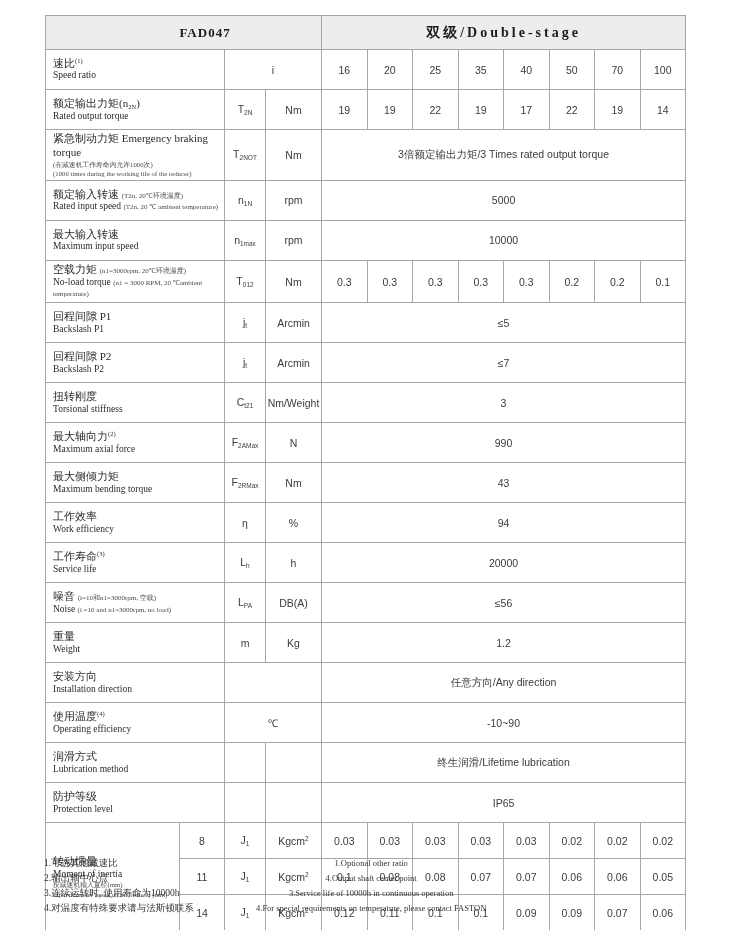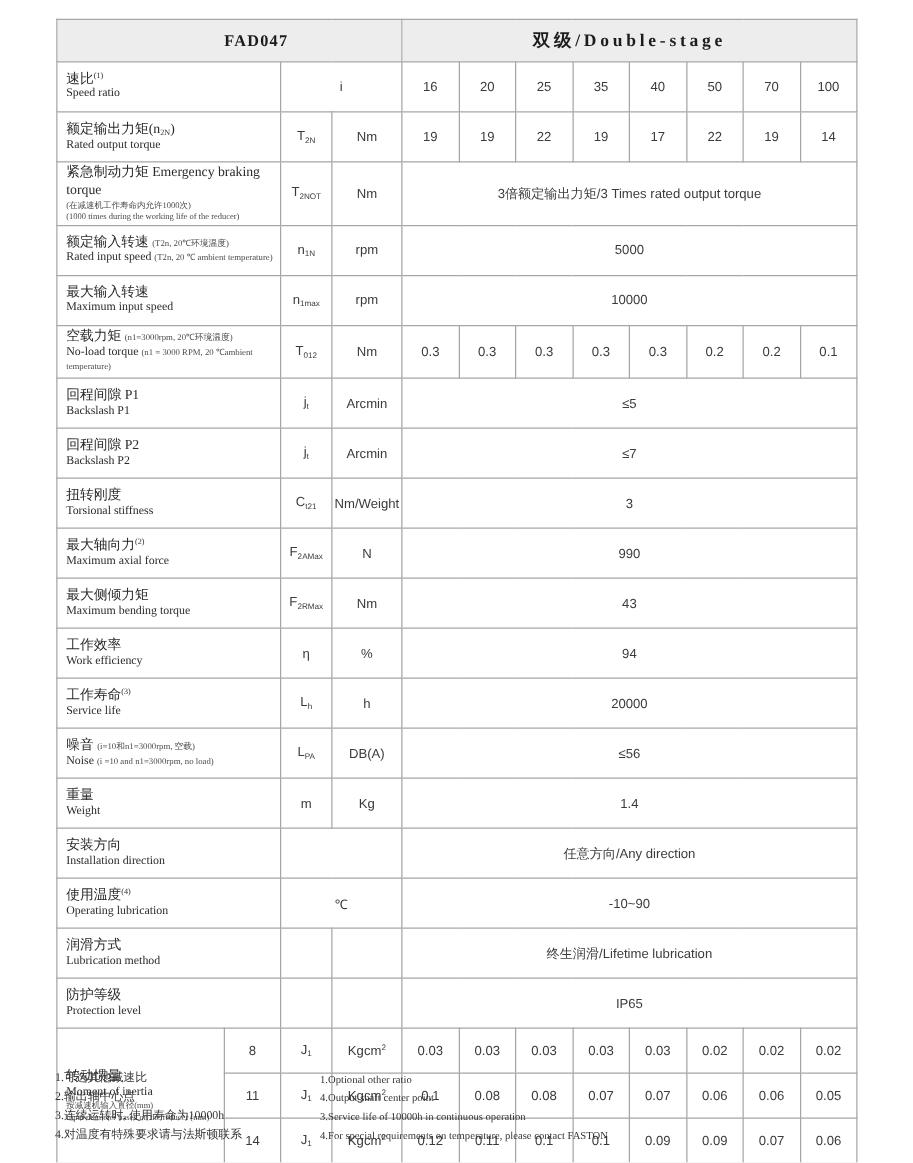--- a/index.html
+++ b/index.html
@@ -17,21 +17,21 @@
   .zh{font-family:"Liberation Serif",serif;font-size:11px;color:#2a2a2a;}
   .en{font-family:"Liberation Serif",serif;font-size:9.5px;color:#2a2a2a;}
   .note{font-family:"Liberation Serif",serif;font-size:6.8px;color:#4a4a4a;line-height:1.35;}
   .sm{font-size:7px;color:#4a4a4a;}
   td.sym,td.unit,td.val{font-family:"Liberation Sans",sans-serif;font-size:10.5px;
         color:#3b3b3b;text-align:center;padding:0 1px;}
   sub{font-size:6.5px;vertical-align:-2px;}
   sup{font-size:6.5px;vertical-align:4px;}
   .notes{position:absolute;left:44px;top:856px;display:flex;color:#333;}
   .zh-col{width:212px;font-size:9.5px;line-height:15px;}
-  .en-col{font-size:8.5px;line-height:15px;}
+  .en-col{font-size:8.5px;line-height:15px;text-align:center;}
 </style>
 </head>
 <body>
 
 <div class="page">
   <table class="spec">
     <colgroup>
       <col style="width:134px">
         <col style="width:45px">
         <col style="width:41px">
@@ -199,34 +199,34 @@
           <td class="unit"><span>DB(A)</span></td>
           <td class="val" colspan="8"><span>≤56</span></td>
         </tr>
         <tr>
           <td class="label" colspan="2">
             <div class="zh"><span>重量</span></div>
             <div class="en"><span>Weight</span></div>
           </td>
           <td class="sym"><span>m</span></td>
           <td class="unit"><span>Kg</span></td>
-          <td class="val" colspan="8"><span>1.4</span></td>
+          <td class="val" colspan="8"><span>1.2</span></td>
         </tr>
         <tr>
           <td class="label" colspan="2">
             <div class="zh"><span>安装方向</span></div>
             <div class="en"><span>Installation direction</span></div>
           </td>
           <td class="sym" colspan="2"></td>
           <td class="val" colspan="8"><span>任意方向/Any direction</span></td>
         </tr>
         <tr>
           <td class="label" colspan="2">
             <div class="zh"><span>使用温度</span><sup>(4)</sup></div>
-            <div class="en"><span>Operating lubrication</span></div>
+            <div class="en"><span>Operating efficiency</span></div>
           </td>
           <td class="sym" colspan="2"><span>℃</span></td>
           <td class="val" colspan="8"><span>-10~90</span></td>
         </tr>
         <tr>
           <td class="label" colspan="2">
             <div class="zh"><span>润滑方式</span></div>
             <div class="en"><span>Lubrication method</span></div>
           </td>
           <td class="sym"></td>

